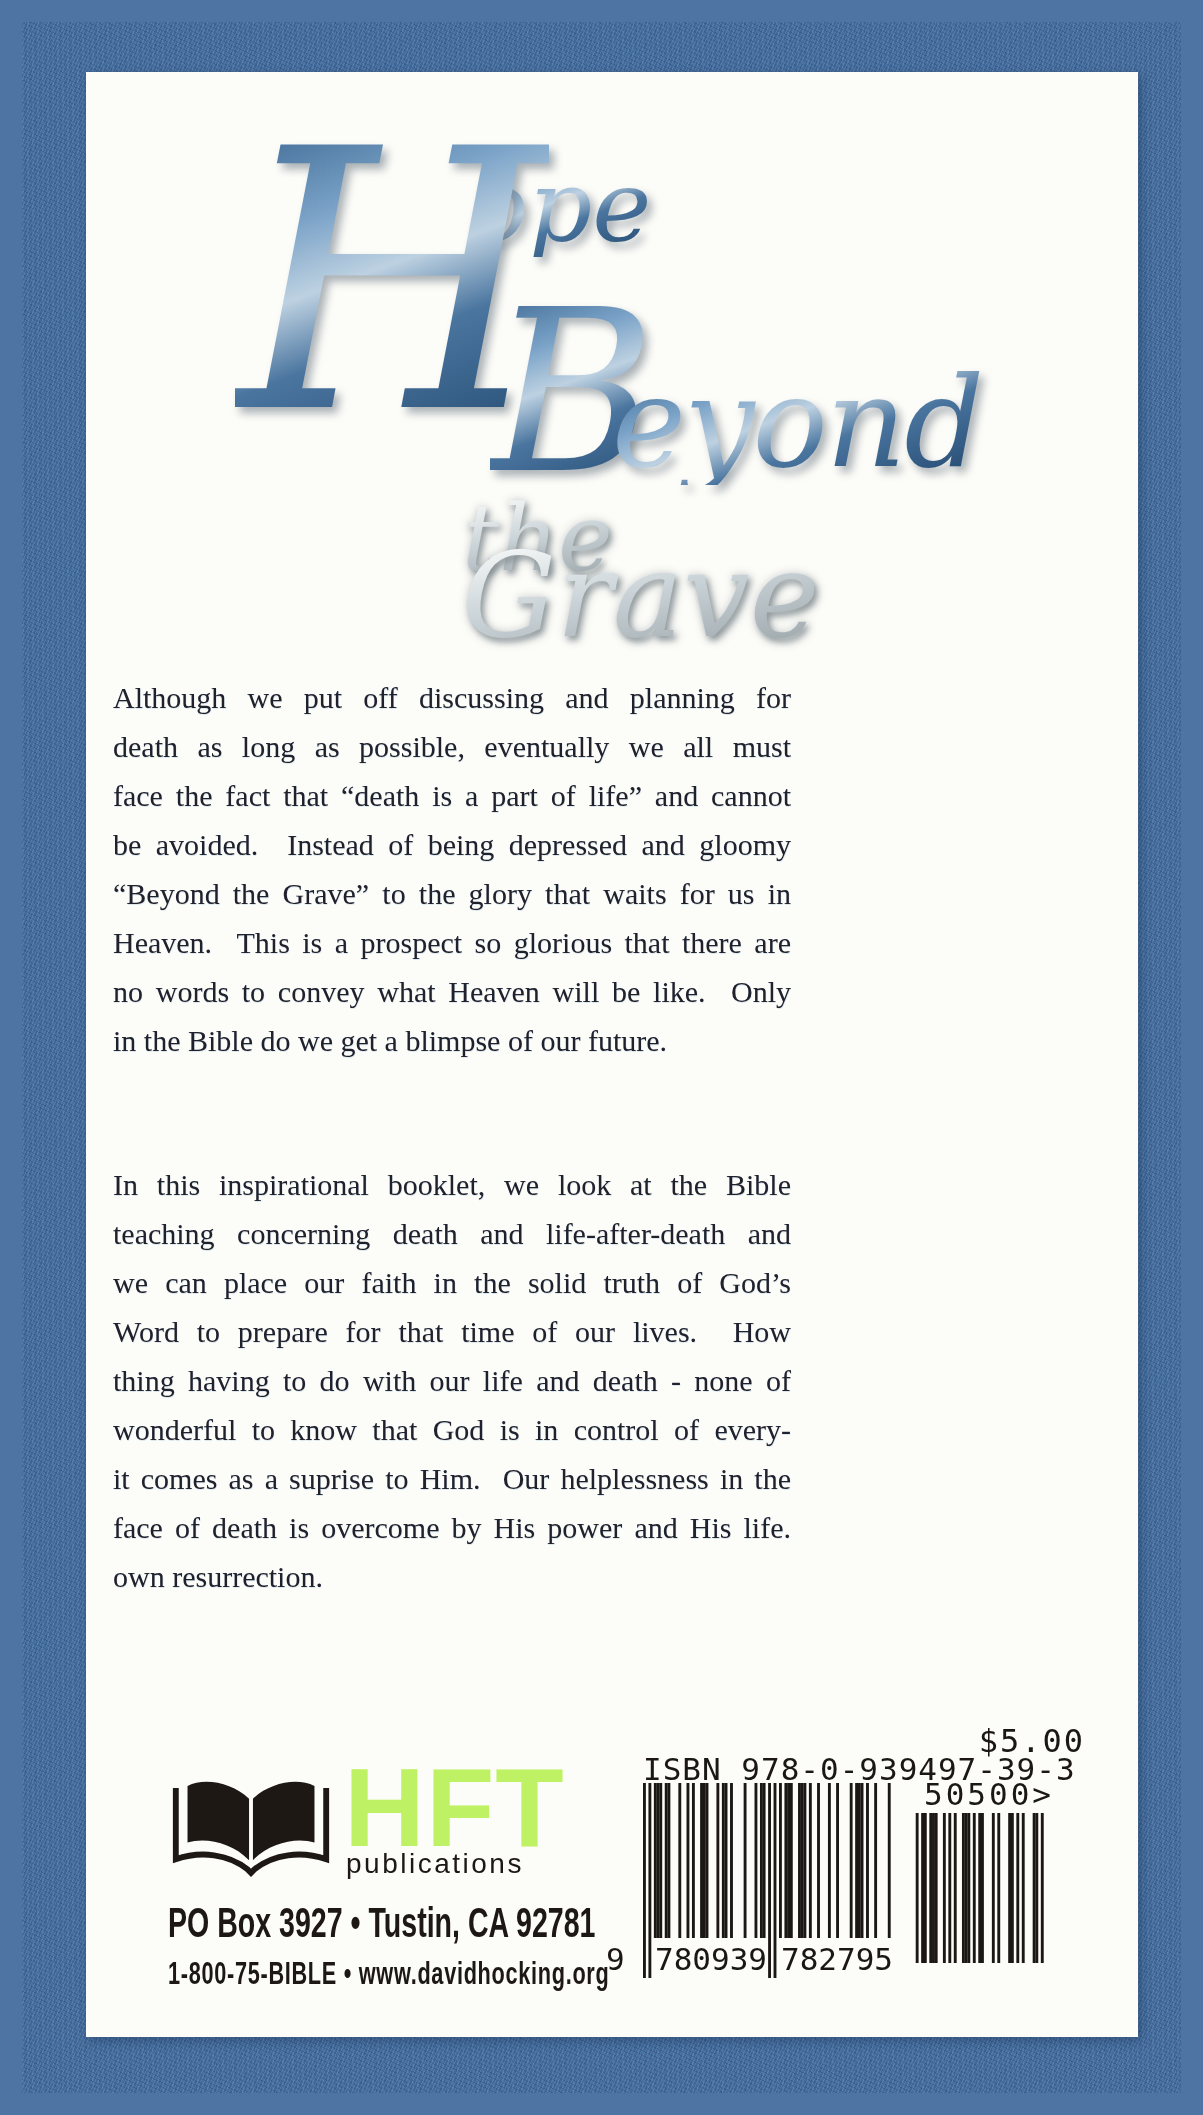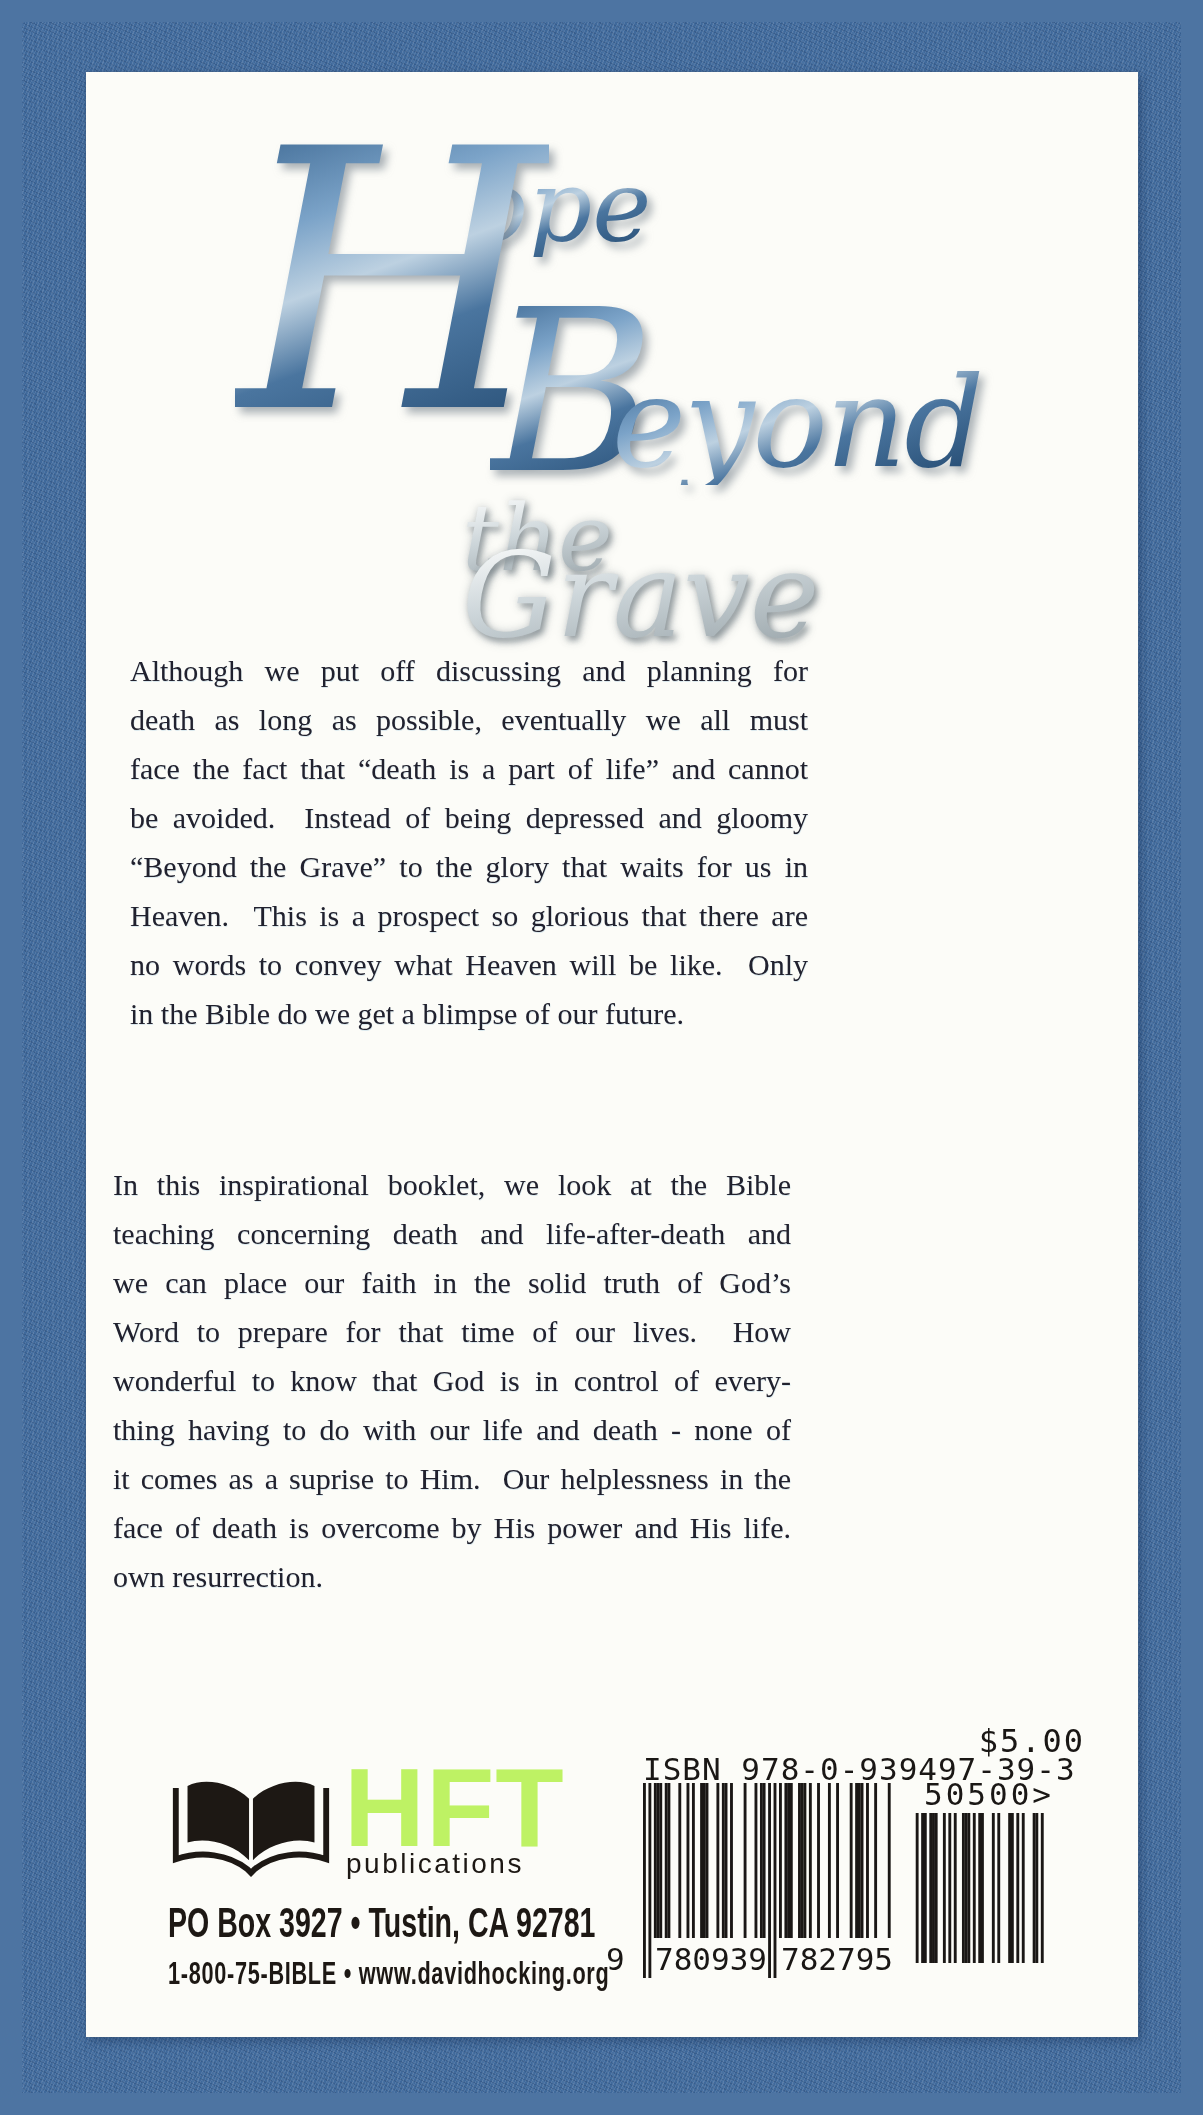--- a/index.html
+++ b/index.html
@@ -68,21 +68,21 @@
   
   .para{
     position:absolute;
     left:113px;
     width:678px;
     font-family:"Liberation Serif", serif;
     font-size:30px;
     color:#21212e;
     text-shadow:0.5px 0.5px 0 rgba(70,150,195,0.18);
   }
-  .para1{top:646px;margin-left:17px;}
+  .para1{top:673px;}
   .para2{top:1160px;}
   .tline{
     height:49px;
     line-height:49px;
     text-align:justify;
     text-align-last:justify;
     white-space:normal;
   }
   .para .tline:last-child{text-align:left; text-align-last:left;}
 
@@ -157,22 +157,22 @@
       <div class="tline">Heaven.&nbsp; This is a prospect so glorious that there are</div>
       <div class="tline">no words to convey what Heaven will be like.&nbsp; Only</div>
       <div class="tline">in the Bible do we get a blimpse of our future.</div>
     </div>
 
   <div class="para para2">
       <div class="tline">In this inspirational booklet, we look at the Bible</div>
       <div class="tline">teaching concerning death and life-after-death and</div>
       <div class="tline">we can place our faith in the solid truth of God’s</div>
       <div class="tline">Word to prepare for that time of our lives.&nbsp; How</div>
+      <div class="tline">thing having to do with our life and death - none of</div>
       <div class="tline">wonderful to know that God is in control of every-</div>
-      <div class="tline">thing having to do with our life and death - none of</div>
       <div class="tline">it comes as a suprise to Him.&nbsp; Our helplessness in the</div>
       <div class="tline">face of death is overcome by His power and His life.</div>
       <div class="tline">own resurrection.</div>
     </div>
 
   <div>
     <svg class="logo-svg" width="166" height="128" viewBox="0 0 170 130">
       <g fill="#1d1814">
         <path d="M83,100 C66,82 38,76 20,82 L20,24 C38,15 66,21 83,37 Z"></path>
         <path d="M87,100 C104,82 132,76 150,82 L150,24 C132,15 104,21 87,37 Z"></path>

